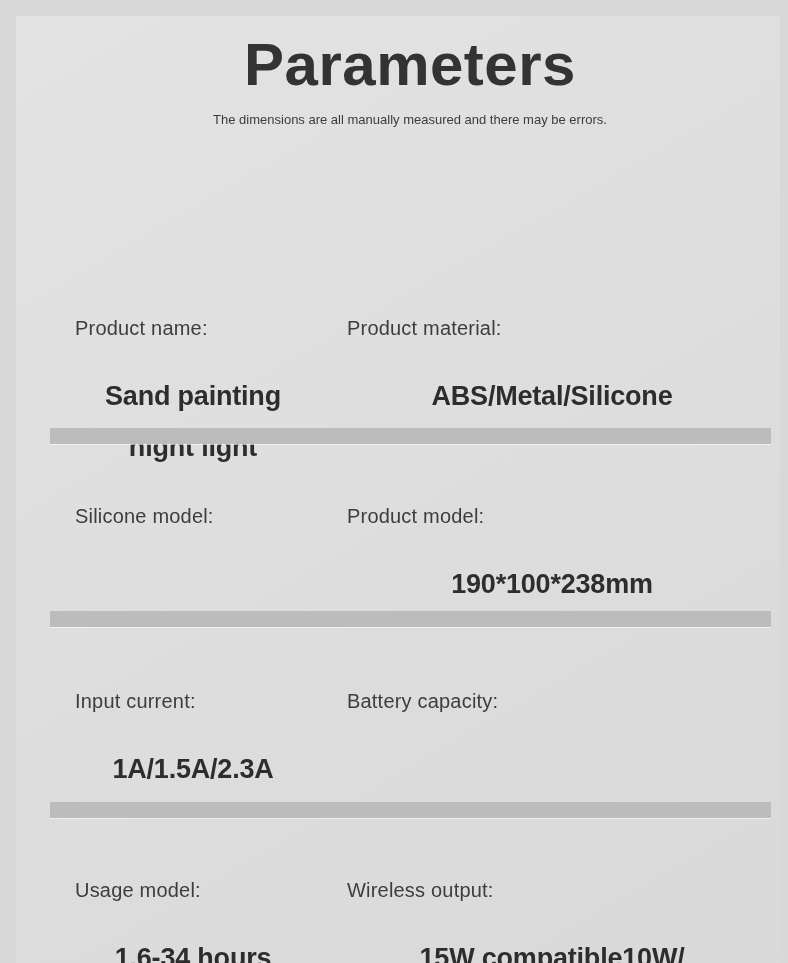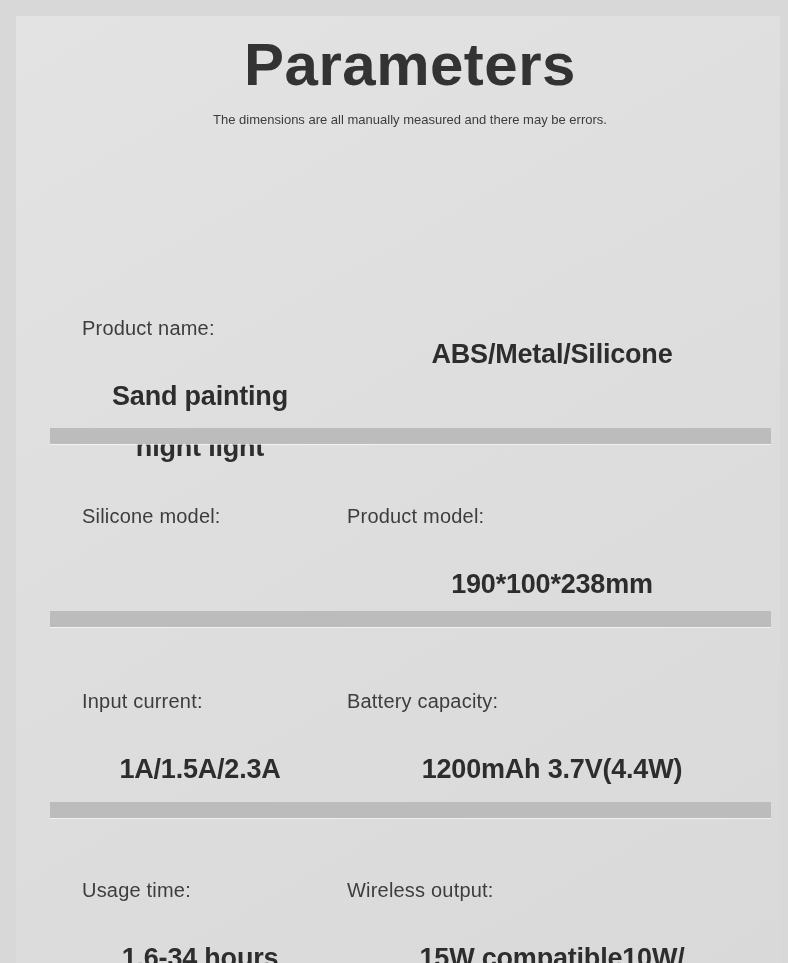--- a/index.html
+++ b/index.html
@@ -61,21 +61,21 @@
   }
   .spec-row.row-0 { top: 283px; }
   .spec-row.row-1 { top: 471px; }
   .spec-row.row-2 { top: 656px; }
   .spec-row.row-3 { top: 845px; }
 
   .spec-cell {
     position: absolute;
     top: 0;
   }
-  .spec-cell.col-left  { left: 16px;     width: 268px; }
+  .spec-cell.col-left  { left: 9px;     width: 268px; }
   .spec-cell.col-right { left: 281px; width: 442px; }
 
   .spec-label {
     font-size: 20px;
     line-height: 26px;
     font-weight: 400;
     color: #3d3d3d;
     letter-spacing: 0.2px;
   }
 
@@ -114,20 +114,21 @@
 
   <div class="specs">
 
     <div class="spec-row row-0">
       <div class="spec-cell col-left">
         <div class="spec-label">Product name:</div>
         <div class="spec-value">Sand painting
 night light</div>
       </div>
       <div class="spec-cell col-right">
+        <div class="spec-label">Product material:</div>
         <div class="spec-value">ABS/Metal/Silicone</div>
       </div>
     </div>
 
     <div class="divider d-0"></div>
 
     <div class="spec-row row-1">
       <div class="spec-cell col-left">
         <div class="spec-label">Silicone model:</div>
       </div>
@@ -139,29 +140,28 @@
 
     <div class="divider d-1"></div>
 
     <div class="spec-row row-2">
       <div class="spec-cell col-left">
         <div class="spec-label">Input current:</div>
         <div class="spec-value">1A/1.5A/2.3A</div>
       </div>
       <div class="spec-cell col-right">
         <div class="spec-label">Battery capacity:</div>
-        <div class="spec-value">1200mAh 3.7V(4.4W)</div>
       </div>
     </div>
 
     <div class="divider d-2"></div>
 
     <div class="spec-row row-3">
       <div class="spec-cell col-left">
-        <div class="spec-label">Usage time:</div>
+        <div class="spec-label">Usage model:</div>
         <div class="spec-value">1.6-34 hours</div>
       </div>
       <div class="spec-cell col-right">
         <div class="spec-label">Wireless output:</div>
         <div class="spec-value">15W compatible10W/
 7.5W/5W</div>
       </div>
     </div>
 
   </div>

